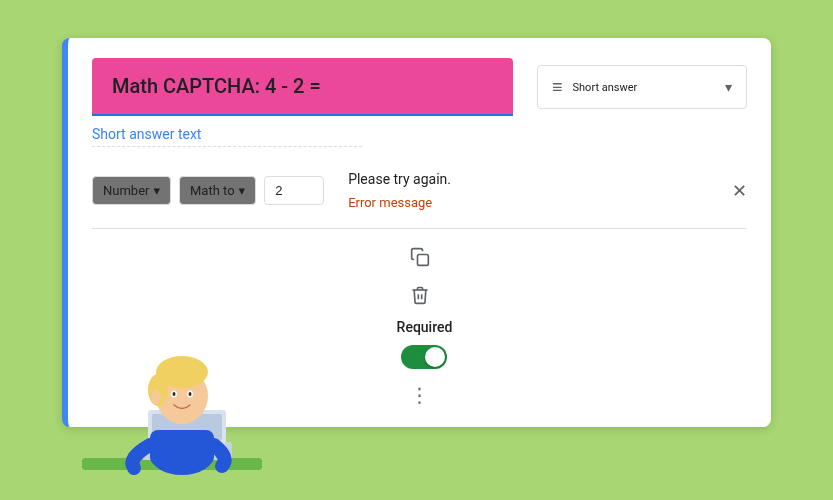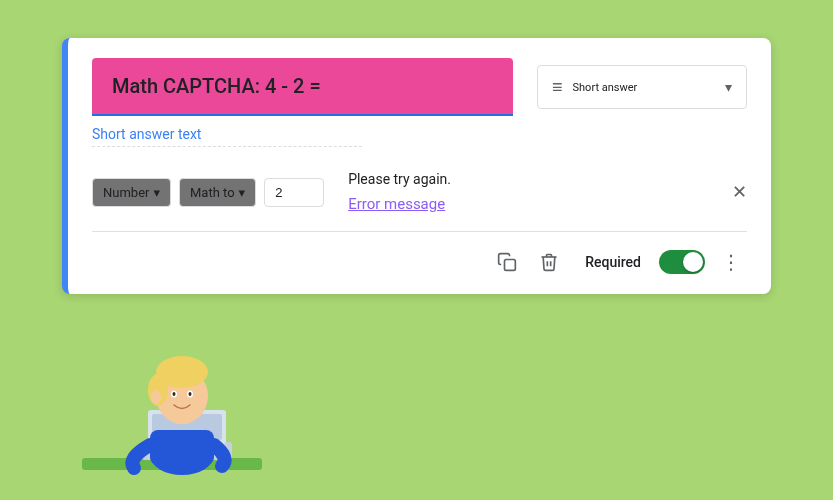--- a/index.html
+++ b/index.html
@@ -129,41 +129,41 @@
     }
 
     .error-title {
       font-size: 14px;
       font-weight: 400;
       color: #202124;
       margin-bottom: 8px;
     }
 
     .error-message {
-      font-size: 15px;
-      color: #8b5cf6;
-      text-decoration: underline;
+      font-size: 13px;
+      color: #c2410c;
     }
 
     .error-close {
       font-size: 18px;
       color: #5f6368;
       cursor: pointer;
       margin-left: 12px;
       line-height: 1;
     }
 
     .card-bottom-row {
       display: flex;
       align-items: center;
       justify-content: flex-end;
       margin-top: 18px;
       padding-top: 14px;
       border-top: 1px solid #e0e0e0;
       gap: 10px;
+      flex-direction: column;
     }
 
     .icon-btn {
       background: none;
       border: none;
       cursor: pointer;
       color: #5f6368;
       font-size: 20px;
       padding: 4px 6px;
       border-radius: 50%;

